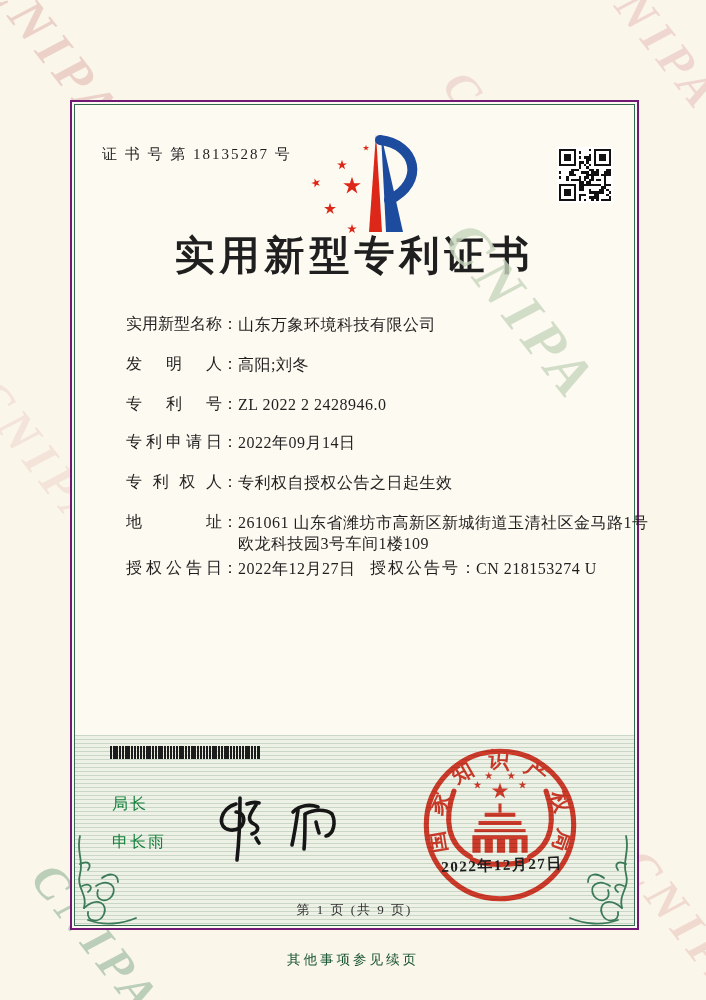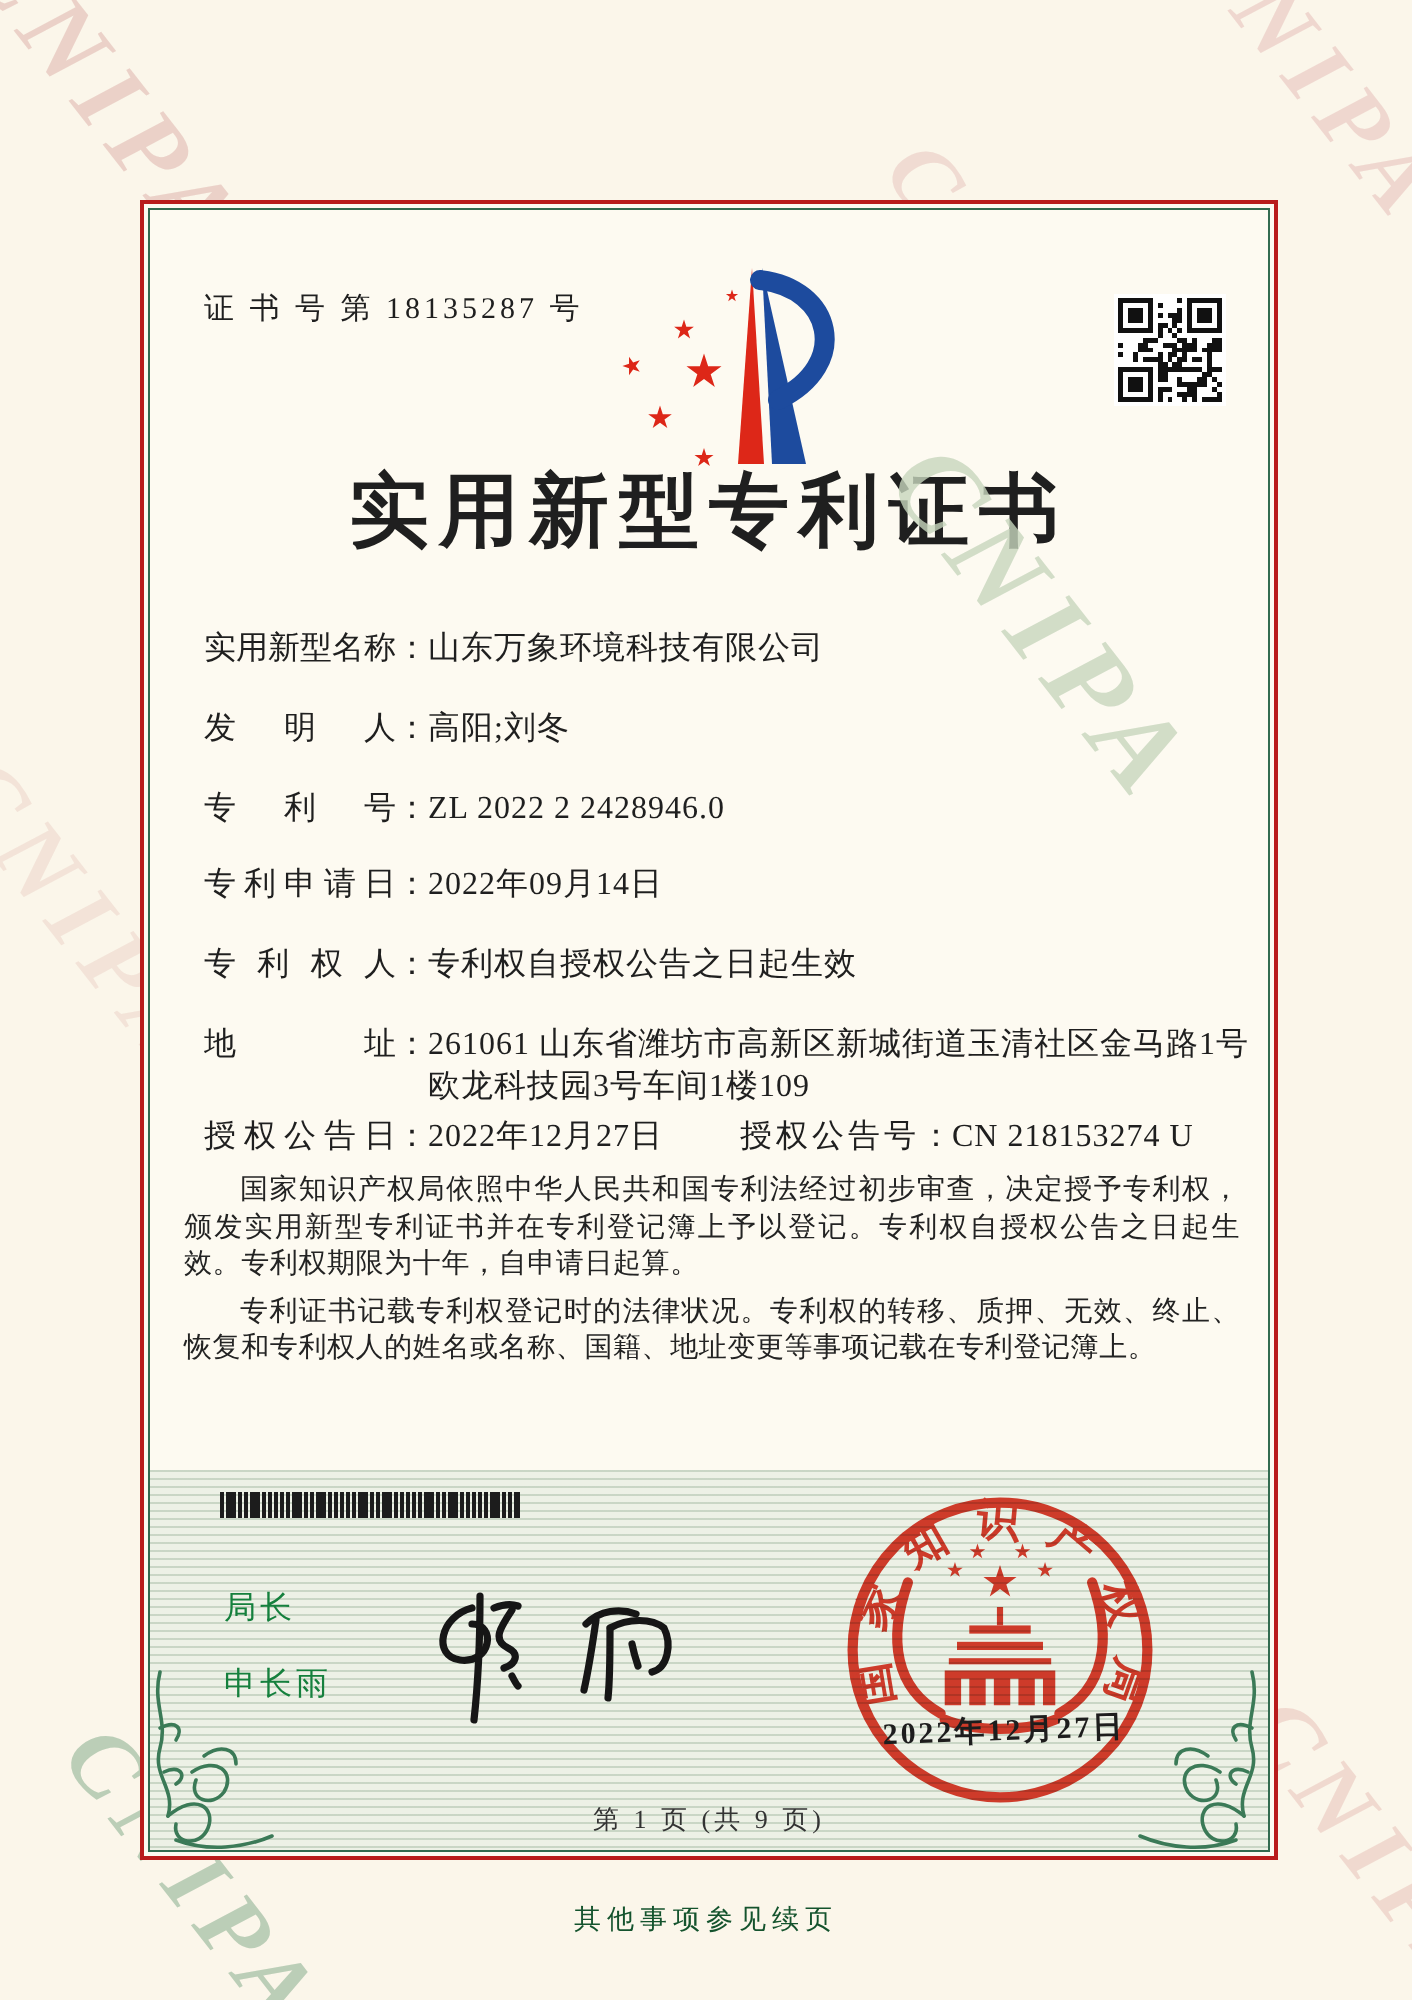--- a/index.html
+++ b/index.html
@@ -12,40 +12,40 @@
   
   .wm{
     position:absolute;font-family:"Liberation Serif","DejaVu Serif",serif;
     font-style:italic;font-weight:bold;letter-spacing:7px;
     transform:rotate(52deg);transform-origin:center;white-space:nowrap;
     pointer-events:none;z-index:0;
   }
   
   .frame{
     position:absolute;left:70px;top:100px;width:565px;height:826px;
-    border:2px solid #b91c1c;background:#fdfaf1;z-index:1;
+    border:2px solid #701a75;background:#fdfaf1;z-index:1;
   }
   .frame-inner{position:absolute;inset:2px;border:1px solid #36male6b50;}
   .frame-inner{border:1px solid #336b50;}
   
   .band{
     position:absolute;left:3px;right:3px;bottom:3px;height:190px;
     background-color:#edf1e6;
     background-image:repeating-linear-gradient(180deg,rgba(120,152,122,.30) 0 1px,rgba(0,0,0,0) 1px 4px);
   }
   .cert-no{position:absolute;left:30px;top:43px;font-size:15px;letter-spacing:2px;}
   .title{
     position:absolute;left:0;right:0;top:126px;text-align:center;
     font-size:40px;font-weight:bold;letter-spacing:5px;
   }
   .fields{position:absolute;left:30px;top:212px;width:520px;font-size:16px;}
   .frow{position:absolute;left:0;white-space:nowrap;}
   .flabel{
     display:inline-block;width:96px;vertical-align:top;
-    text-align:justify;text-align-last:justify;
+    text-align:justify;text-align-last:justify;margin-left:24px;
   }
   .colon{display:inline-block;vertical-align:top;}
   .fvalue{display:inline-block;vertical-align:top;letter-spacing:.5px;white-space:pre-line;max-width:412px;line-height:21px;}
   .grant2{position:absolute;left:268px;top:0;white-space:nowrap;}
   .glabel{letter-spacing:2px;margin-top:34px;}
   .paras{
     position:absolute;left:20px;top:485px;width:528px;
     font-size:14px;line-height:18.5px;text-align:justify;
     letter-spacing:.3px;color:#232323;
   }
@@ -128,24 +128,20 @@
 欧龙科技园3号车间1楼109</span>
     </div>
     <div class="frow" style="top:244px">
       <span class="flabel">授权公告日</span><span class="colon">：</span><span class="fvalue">2022年12月27日</span>
       <span class="grant2">
         <span class="glabel">授权公告号</span><span class="colon">：</span><span class="fvalue">CN 218153274 U</span>
       </span>
     </div>
   </div>
 
-  <div class="paras">
-    <p>国家知识产权局依照中华人民共和国专利法经过初步审查，决定授予专利权，颁发实用新型专利证书并在专利登记簿上予以登记。专利权自授权公告之日起生效。专利权期限为十年，自申请日起算。</p>
-    <p>专利证书记载专利权登记时的法律状况。专利权的转移、质押、无效、终止、恢复和专利权人的姓名或名称、国籍、地址变更等事项记载在专利登记簿上。</p>
-  </div>
 
   <div class="barcode"></div>
 
   <div class="director">局长</div>
   <div class="director-name">申长雨</div>
 
   <div class="page-info">第 1 页 (共 9 页)</div>
 </div>
 
 <svg class="logo" width="150" height="108" viewBox="0 0 150 108" aria-hidden="true">

